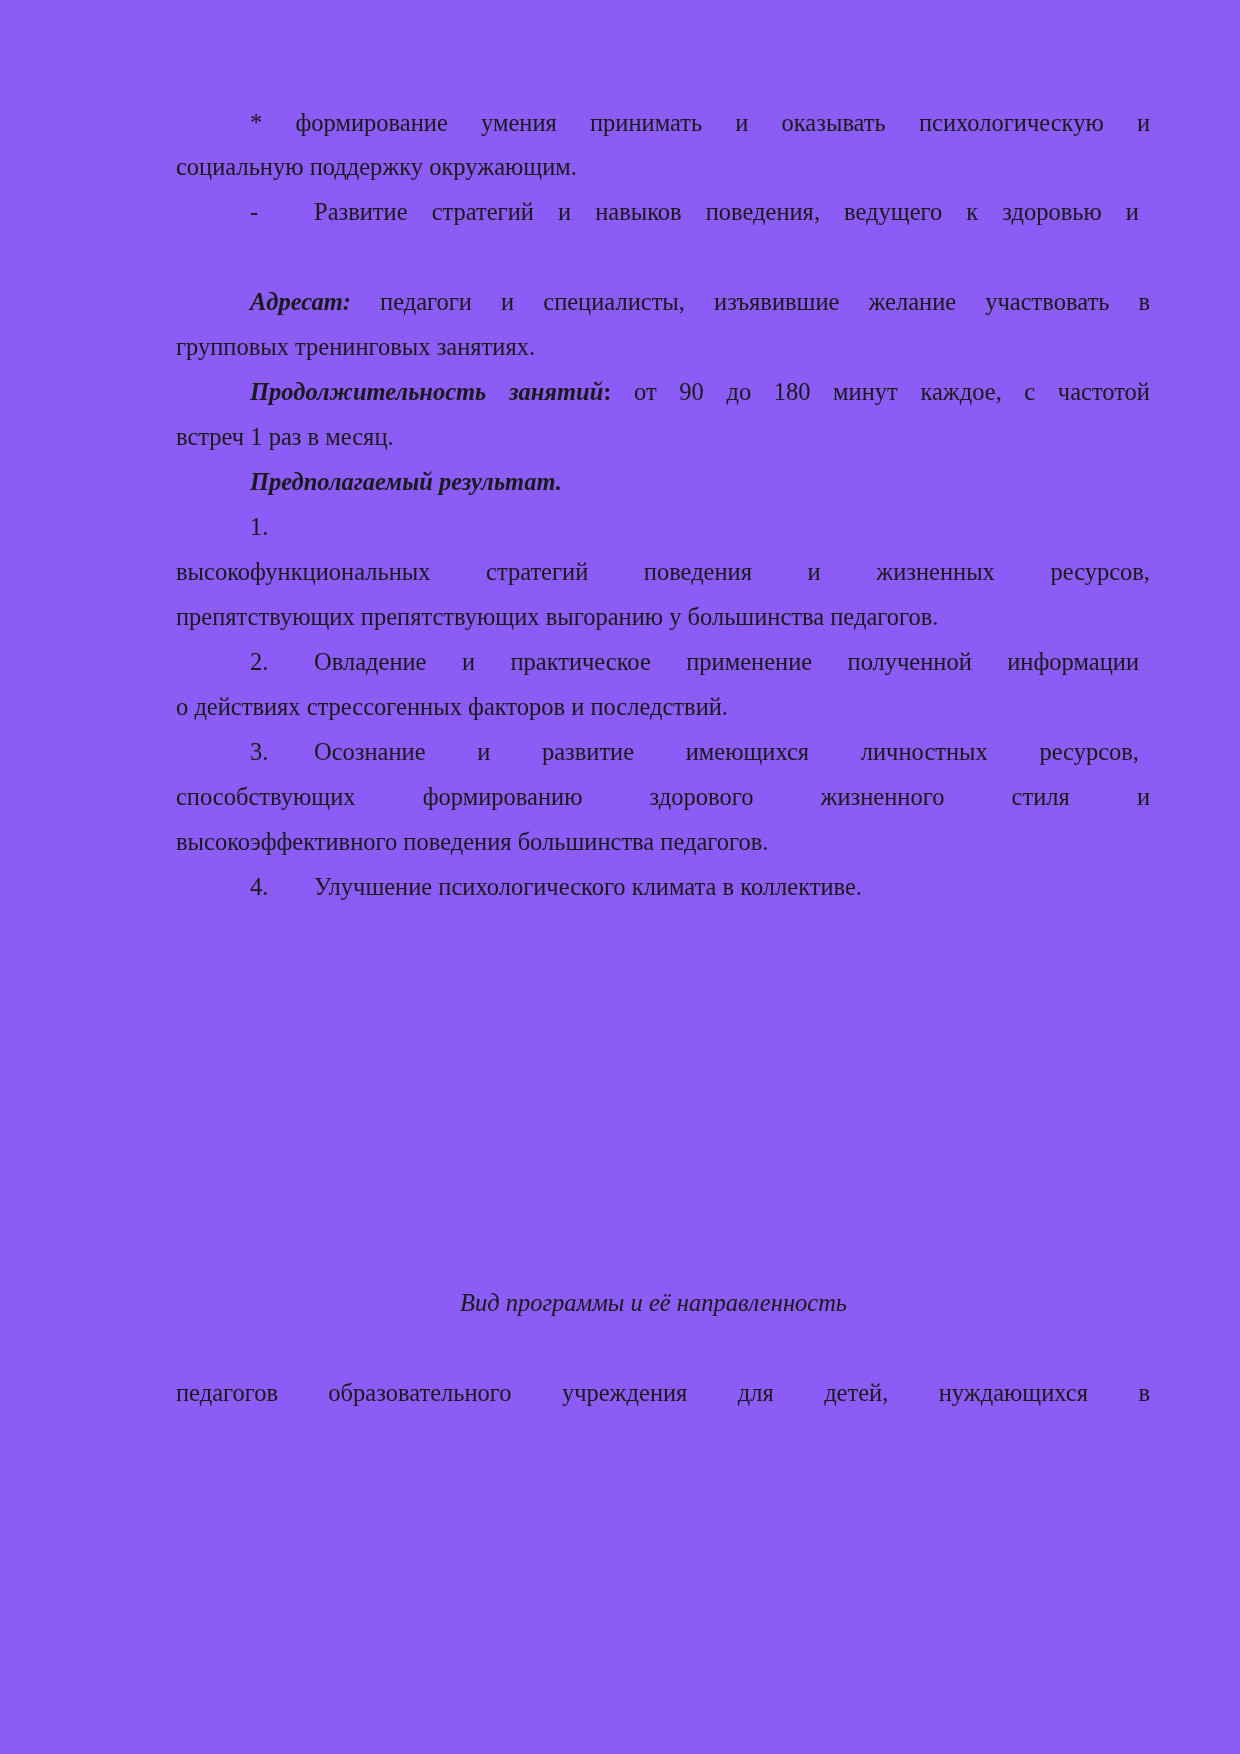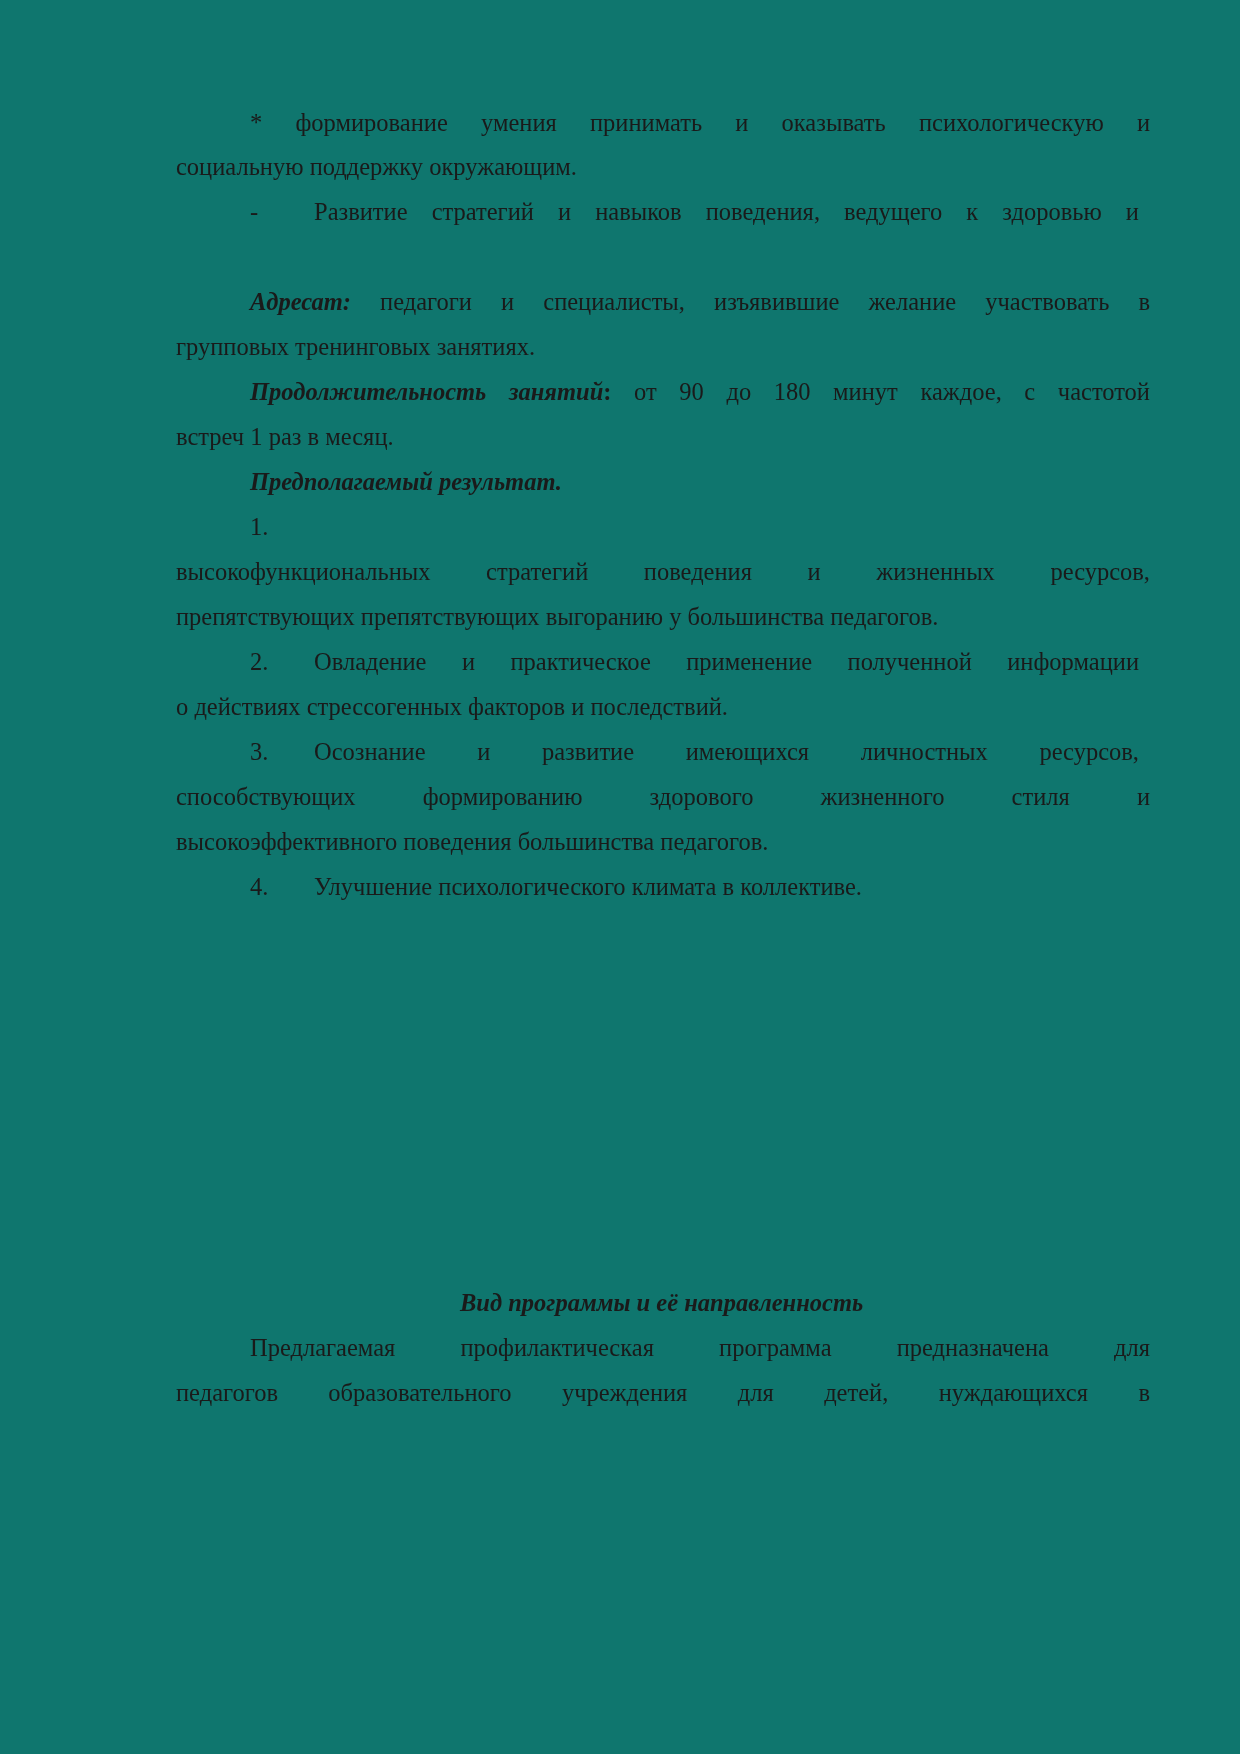--- a/index.html
+++ b/index.html
@@ -1,33 +1,33 @@
 <!DOCTYPE html>
 <html><head>
 <meta charset="utf-8">
 <style>
   html, body { margin: 0; padding: 0; background: #ffffff; }
   body { width: 1240px; height: 1754px; position: relative; overflow: hidden; }
   .page {
-    position: absolute; left: 0; top: 0; width: 1240px; height: 1754px; background: #0f766e;
+    position: absolute; left: 0; top: 0; width: 1240px; height: 1754px; background: #8b5cf6;
     font-family: "Liberation Serif", "DejaVu Serif", serif; color: #1a1a1a;
     font-size: 24.5px;
   }
   .line {
     position: absolute; left: 176px; width: 974px; height: 30px; line-height: 30px;
     white-space: nowrap; text-align: justify; text-align-last: justify;
   }
   .line.last { text-align-last: left; }
   .indent { left: 250px; width: 900px; }
   .bi { font-style: italic; font-weight: bold; }
   .marker { position: absolute; left: 250px; width: 60px; height: 30px; line-height: 30px; }
   .listtext { left: 314px; width: 825px; }
   .heading {
     position: absolute; left: 460px; height: 30px; line-height: 30px;
-    font-style: italic; font-weight: bold; white-space: nowrap;
+    font-style: italic; font-weight: normal; white-space: nowrap;
   }
   .b { font-weight: bold; }
 </style>
 </head>
 <body>
 
 <div class="page">
 
   <div class="line indent" style="top:108px;">
     <span>*</span>
@@ -61,16 +61,15 @@
   <div class="marker" style="top:737px;">3.</div>
   <div class="line listtext" style="top:737px;">Осознание  и развитие  имеющихся личностных ресурсов,</div>
   <div class="line" style="top:782px;">способствующих формированию здорового жизненного стиля и</div>
   <div class="line last" style="top:827px;">высокоэффективного поведения большинства педагогов.</div>
 
   <div class="marker" style="top:872px;">4.</div>
   <div class="line listtext last" style="top:872px;">Улучшение психологического климата в коллективе.</div>
 
   <div class="heading" style="top:1288px;">Вид программы и её направленность</div>
 
-  <div class="line indent" style="top:1333px;">Предлагаемая профилактическая программа предназначена для</div>
   <div class="line" style="top:1378px;">педагогов образовательного учреждения для детей, нуждающихся в</div>
 
 </div>
 
 </body></html>

